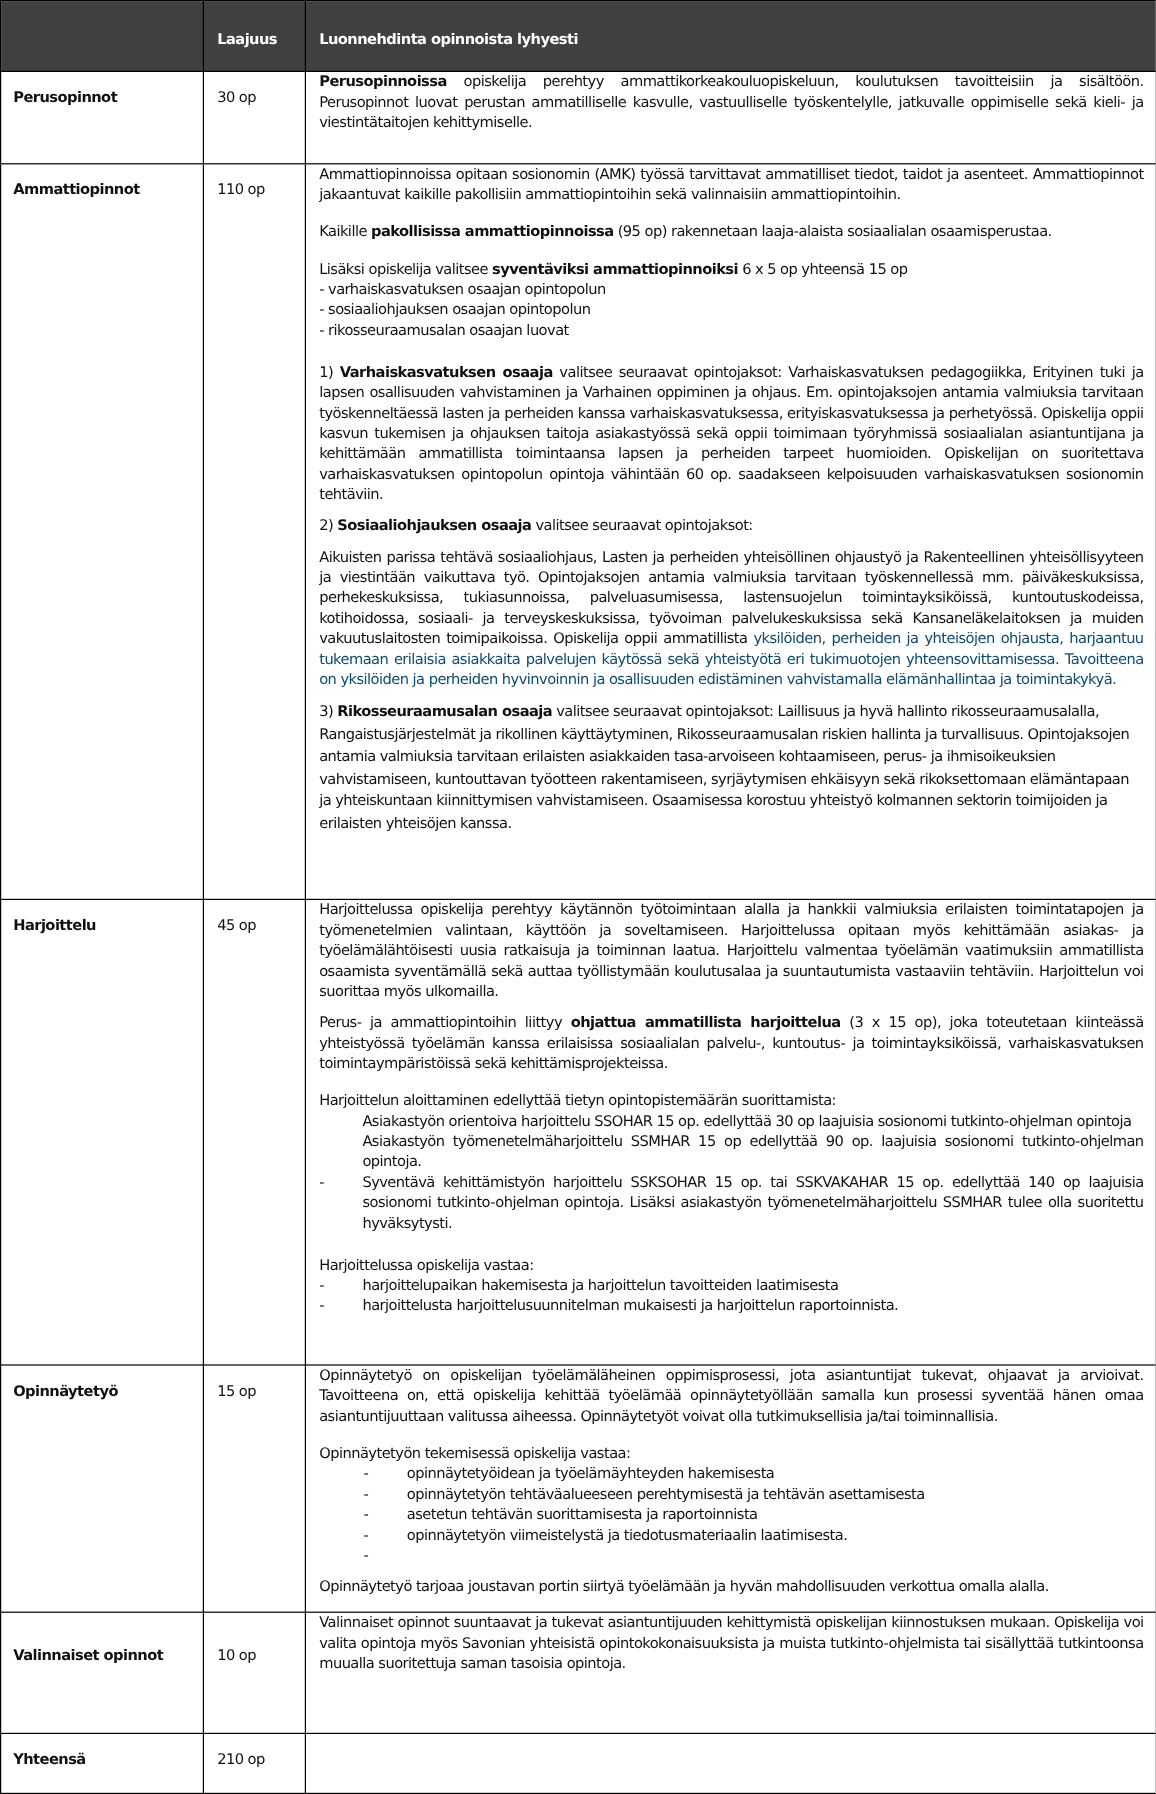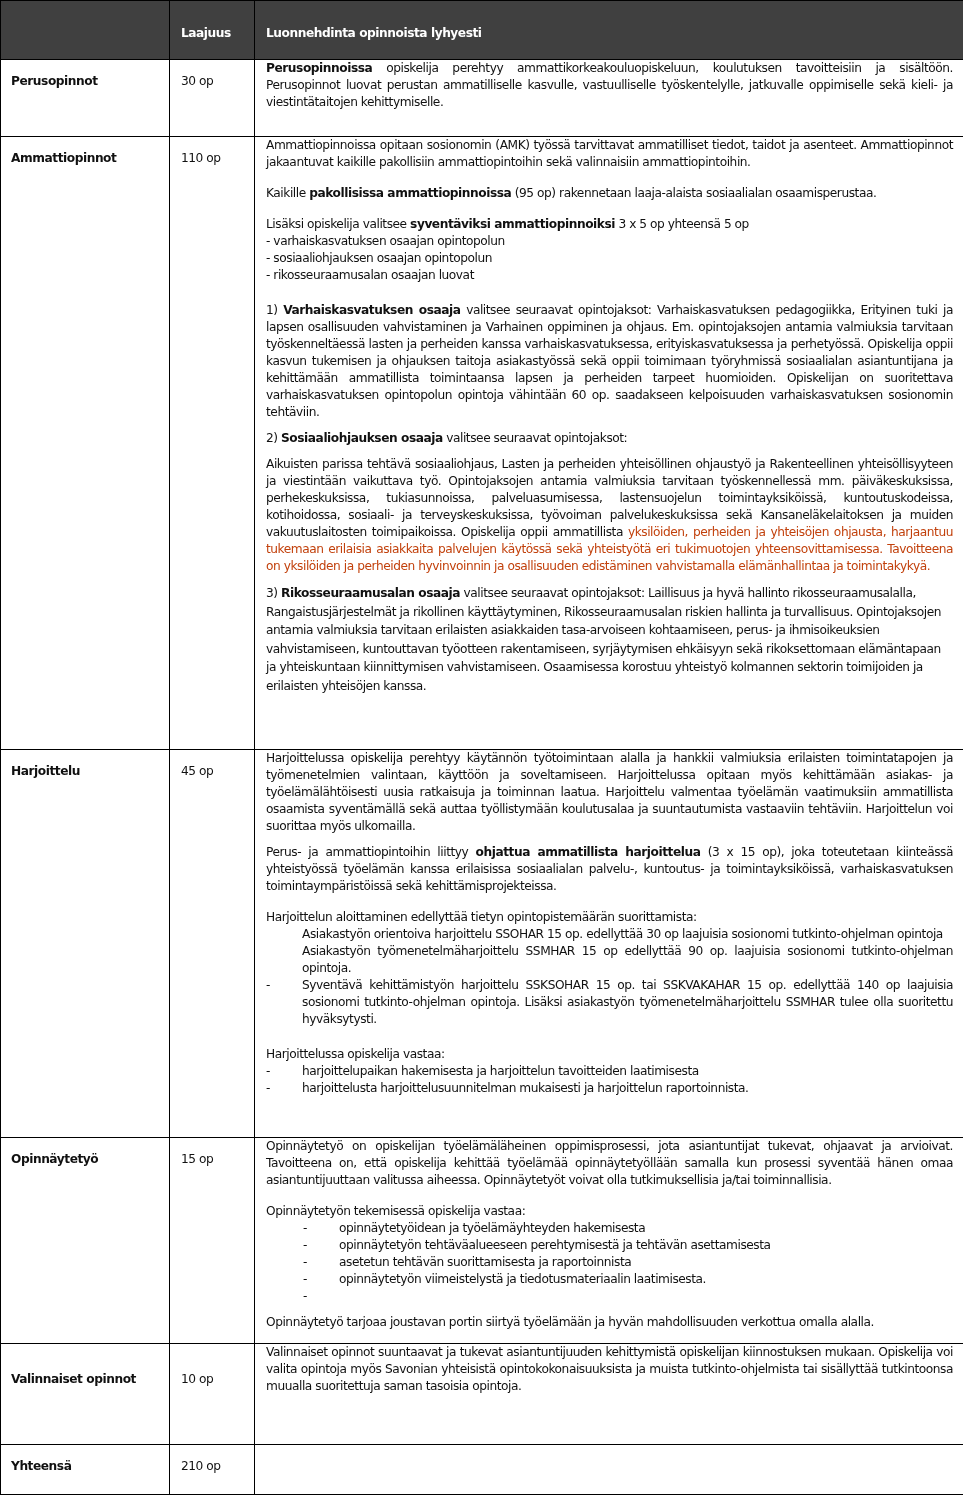--- a/index.html
+++ b/index.html
@@ -9,21 +9,21 @@
   col.c1 { width: 169px; } col.c2 { width: 85px; } col.c3 { width: 709px; }
   thead th { background: #404040; color: #fff; font-weight: bold; text-align: left; height: 58px; vertical-align: top; }
   thead th .hd { display: block; padding: 25px 11px 0 11px; }
   td .lbl { display: block; padding: 14px 10px 0 10px; font-weight: bold; }
   td .amt { display: block; padding: 14px 10px 0 11px; }
   td .desc { padding: 0 10px 12px 11px; }
   .desc p { margin: 0 0 9px 0; line-height: 17px; text-align: justify; }
   .desc p.left { text-align: left; line-height: 18.5px; }
   .desc p:last-child { margin-bottom: 0; }
   .desc p.gap { margin-bottom: 14px; }
-  .gray { color: #c2410c; }
+  .gray { color: #0c4a6e; }
   .list { margin: 0 0 9px 0; }
   .list .row { display: flex; line-height: 17px; text-align: justify; }
   .list .row .mk { width: 36px; flex: 0 0 36px; }
   .list .row .tx { flex: 1; }
   .list2 .row .mk { width: 73px; flex: 0 0 73px; padding-left: 37px; box-sizing: border-box; }
   .dashline { line-height: 17px; }
   tr.r-perus td { height: 76px; }
   tr.r-amm td { height: 612px; }
   tr.r-harj td { height: 387px; }
   tr.r-opin td { height: 205px; }
@@ -73,21 +73,21 @@
           <span class="lbl">Ammattiopinnot</span>
         </td>
       <td>
           <span class="amt">110 op</span>
         </td>
       <td>
         <div class="desc">
           <p class="gap">Ammattiopinnoissa opitaan sosionomin (AMK) työssä tarvittavat ammatilliset tiedot, taidot ja asenteet. Ammattiopinnot jakaantuvat kaikille pakollisiin ammattiopintoihin sekä valinnaisiin ammattiopintoihin.</p>
           <p class="gap"><span>Kaikille </span><b>pakollisissa ammattiopinnoissa</b><span> (95 op) rakennetaan laaja-alaista sosiaalialan osaamisperustaa.</span></p>
           <div class="list" style="margin-bottom:18px">
-            <div class="dashline"><span>Lisäksi opiskelija valitsee </span><b>syventäviksi ammattiopinnoiksi</b><span> 3 x 5 op yhteensä 5 op</span></div>
+            <div class="dashline"><span>Lisäksi opiskelija valitsee </span><b>syventäviksi ammattiopinnoiksi</b><span> 6 x 5 op yhteensä 15 op</span></div>
             <div class="dashline">- varhaiskasvatuksen osaajan opintopolun</div>
             <div class="dashline">- sosiaaliohjauksen osaajan opintopolun</div>
             <div class="dashline">- rikosseuraamusalan osaajan luovat</div>
           </div>
           <p><span>1) </span><b>Varhaiskasvatuksen osaaja</b><span> valitsee seuraavat opintojaksot: Varhaiskasvatuksen pedagogiikka, Erityinen tuki ja lapsen osallisuuden vahvistaminen ja Varhainen oppiminen ja ohjaus. Em. opintojaksojen antamia valmiuksia tarvitaan työskenneltäessä lasten ja perheiden kanssa varhaiskasvatuksessa, erityiskasvatuksessa ja perhetyössä. Opiskelija oppii kasvun tukemisen ja ohjauksen taitoja asiakastyössä sekä oppii toimimaan työryhmissä sosiaalialan asiantuntijana ja kehittämään ammatillista toimintaansa lapsen ja perheiden tarpeet huomioiden.  Opiskelijan on suoritettava varhaiskasvatuksen opintopolun opintoja vähintään 60 op. saadakseen kelpoisuuden varhaiskasvatuksen sosionomin tehtäviin.</span></p>
           <p><span>2) </span><b>Sosiaaliohjauksen osaaja</b><span> valitsee seuraavat opintojaksot:</span></p>
           <p><span>Aikuisten parissa tehtävä sosiaaliohjaus, Lasten ja perheiden yhteisöllinen ohjaustyö ja Rakenteellinen yhteisöllisyyteen ja viestintään vaikuttava työ.  Opintojaksojen antamia valmiuksia tarvitaan työskennellessä mm. päiväkeskuksissa, perhekeskuksissa, tukiasunnoissa, palveluasumisessa, lastensuojelun toimintayksiköissä, kuntoutuskodeissa, kotihoidossa, sosiaali- ja terveyskeskuksissa, työvoiman palvelukeskuksissa sekä Kansaneläkelaitoksen ja muiden vakuutuslaitosten toimipaikoissa. Opiskelija oppii ammatillista </span><span class="gray">yksilöiden, perheiden ja yhteisöjen ohjausta, harjaantuu tukemaan erilaisia asiakkaita palvelujen käytössä sekä yhteistyötä eri tukimuotojen yhteensovittamisessa. Tavoitteena on yksilöiden ja perheiden hyvinvoinnin ja osallisuuden edistäminen vahvistamalla elämänhallintaa ja toimintakykyä.</span></p>
           <p class="left"><span>3) </span><b>Rikosseuraamusalan osaaja</b><span> valitsee seuraavat opintojaksot: Laillisuus ja hyvä hallinto rikosseuraamusalalla, Rangaistusjärjestelmät ja rikollinen käyttäytyminen, Rikosseuraamusalan riskien hallinta ja turvallisuus. Opintojaksojen antamia valmiuksia tarvitaan erilaisten asiakkaiden tasa-arvoiseen kohtaamiseen, perus- ja ihmisoikeuksien vahvistamiseen, kuntouttavan työotteen rakentamiseen, syrjäytymisen ehkäisyyn sekä rikoksettomaan elämäntapaan ja yhteiskuntaan kiinnittymisen vahvistamiseen. Osaamisessa korostuu yhteistyö kolmannen sektorin toimijoiden ja erilaisten yhteisöjen kanssa.</span></p>
         </div>
       </td>

